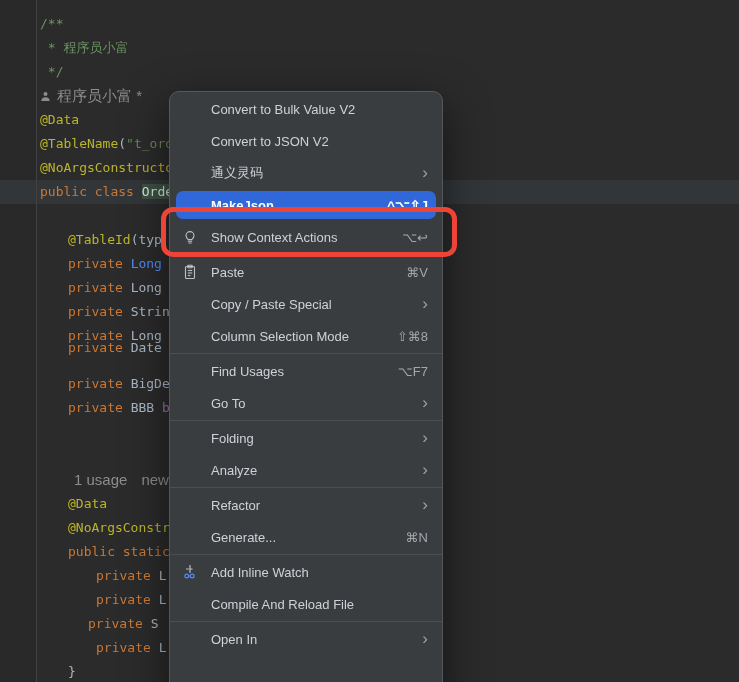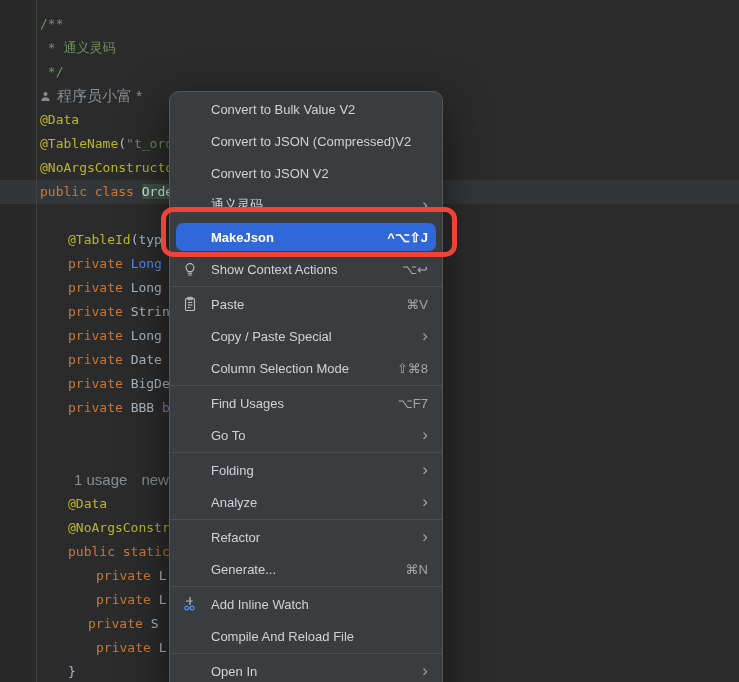--- a/index.html
+++ b/index.html
@@ -59,37 +59,37 @@
 </style>
 </head>
 <body>
 
 <div class="screen">
   <div class="gutter"></div>
   <div class="current-line"></div>
   <div class="gutter-line"></div>
   <div class="code" id="code">
       <div class="code-line" style="top: 12px; left: 40px;"><span class="tok-comment">/**</span></div>
-      <div class="code-line" style="top: 36px; left: 40px;"><span class="tok-comment"> * 通义灵码</span></div>
+      <div class="code-line" style="top: 36px; left: 40px;"><span class="tok-comment"> * 程序员小富</span></div>
       <div class="code-line" style="top: 60px; left: 40px;"><span class="tok-comment"> */</span></div>
       <div class="code-line" style="top: 84px; left: 40px;"><span><svg class="author-ic" width="11" height="11" viewBox="0 0 12 12" fill="#8a8d90">
             <circle cx="6" cy="3.2" r="2.2"></circle>
             <path d="M1.5 10.8 a4.5 3.9 0 0 1 9 0 Z"></path>
           </svg></span><span class="tok-inlay" style="margin-left: 4px;">程序员小富 *</span></div>
       <div class="code-line" style="top: 108px; left: 40px;"><span class="tok-annotation">@Data</span></div>
       <div class="code-line" style="top: 132px; left: 40px;"><span class="tok-annotation">@TableName</span><span class="tok-plain">(</span><span class="tok-string">"t_ord</span></div>
       <div class="code-line" style="top: 156px; left: 40px;"><span class="tok-annotation">@NoArgsConstructo</span></div>
       <div class="code-line" style="top: 180px; left: 40px;"><span class="tok-keyword">public class </span><span class="tok-class-highlight">Orde</span></div>
       <div class="code-line" style="top: 204px; left: 40px;"></div>
       <div class="code-line" style="top: 228px; left: 68px;"><span class="tok-annotation">@TableId</span><span class="tok-plain">(typ</span></div>
       <div class="code-line" style="top: 252px; left: 68px;"><span class="tok-keyword">private </span><span class="tok-type-link">Long</span></div>
       <div class="code-line" style="top: 276px; left: 68px;"><span class="tok-keyword">private </span><span class="tok-plain">Long</span></div>
       <div class="code-line" style="top: 300px; left: 68px;"><span class="tok-keyword">private </span><span class="tok-plain">Strin</span></div>
       <div class="code-line" style="top: 324px; left: 68px;"><span class="tok-keyword">private </span><span class="tok-plain">Long</span></div>
-      <div class="code-line" style="top: 348px; left: 68px;"><span class="tok-keyword">private </span><span class="tok-plain">Date</span></div>
+      <div class="code-line" style="top: 336px; left: 68px;"><span class="tok-keyword">private </span><span class="tok-plain">Date</span></div>
       <div class="code-line" style="top: 372px; left: 68px;"><span class="tok-keyword">private </span><span class="tok-plain">BigDe</span></div>
       <div class="code-line" style="top: 396px; left: 68px;"><span class="tok-keyword">private </span><span class="tok-plain">BBB </span><span class="tok-field">b</span></div>
       <div class="code-line" style="top: 420px; left: 68px;"></div>
       <div class="code-line" style="top: 444px; left: 68px;"></div>
       <div class="code-line" style="top: 468px; left: 74px;"><span class="tok-inlay">1 usage</span><span class="tok-inlay" style="margin-left: 14px;">new *</span></div>
       <div class="code-line" style="top: 492px; left: 68px;"><span class="tok-annotation">@Data</span></div>
       <div class="code-line" style="top: 516px; left: 68px;"><span class="tok-annotation">@NoArgsConstr</span></div>
       <div class="code-line" style="top: 540px; left: 68px;"><span class="tok-keyword">public static</span></div>
       <div class="code-line" style="top: 564px; left: 96px;"><span class="tok-keyword">private </span><span class="tok-plain">L</span></div>
       <div class="code-line" style="top: 588px; left: 96px;"><span class="tok-keyword">private </span><span class="tok-plain">L</span></div>
@@ -98,25 +98,20 @@
       <div class="code-line" style="top: 660px; left: 68px;"><span class="tok-plain">}</span></div>
     </div>
   <div class="menu" id="menu">
       <div class="menu-item">
         <span class="islot"></span>
         <span class="label">Convert to Bulk Value V2</span>
         <span class="right"></span>
       </div>
       <div class="menu-item">
         <span class="islot"></span>
-        <span class="label">Convert to JSON (Compressed)V2</span>
-        <span class="right"></span>
-      </div>
-      <div class="menu-item">
-        <span class="islot"></span>
         <span class="label">Convert to JSON V2</span>
         <span class="right"></span>
       </div>
       <div class="menu-item">
         <span class="islot"></span>
         <span class="label">通义灵码</span>
         <span class="right"><span class="chev">›</span></span>
       </div>
       <div class="menu-item selected">
         <span class="islot"></span>

